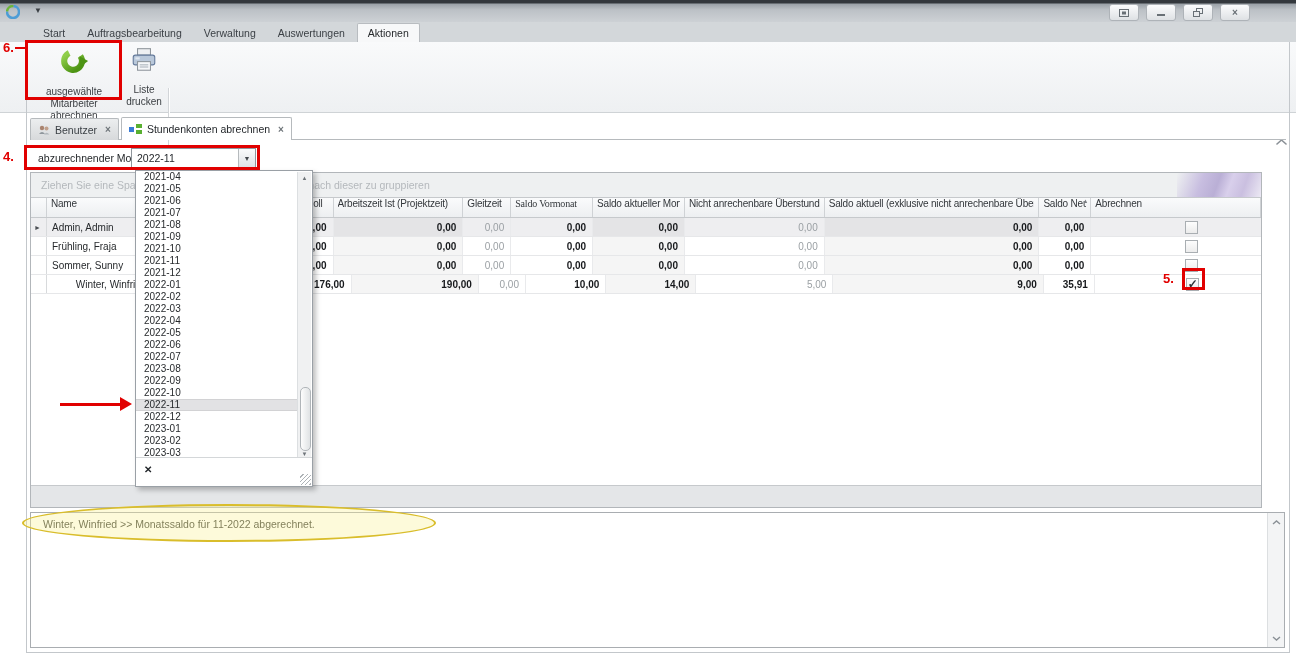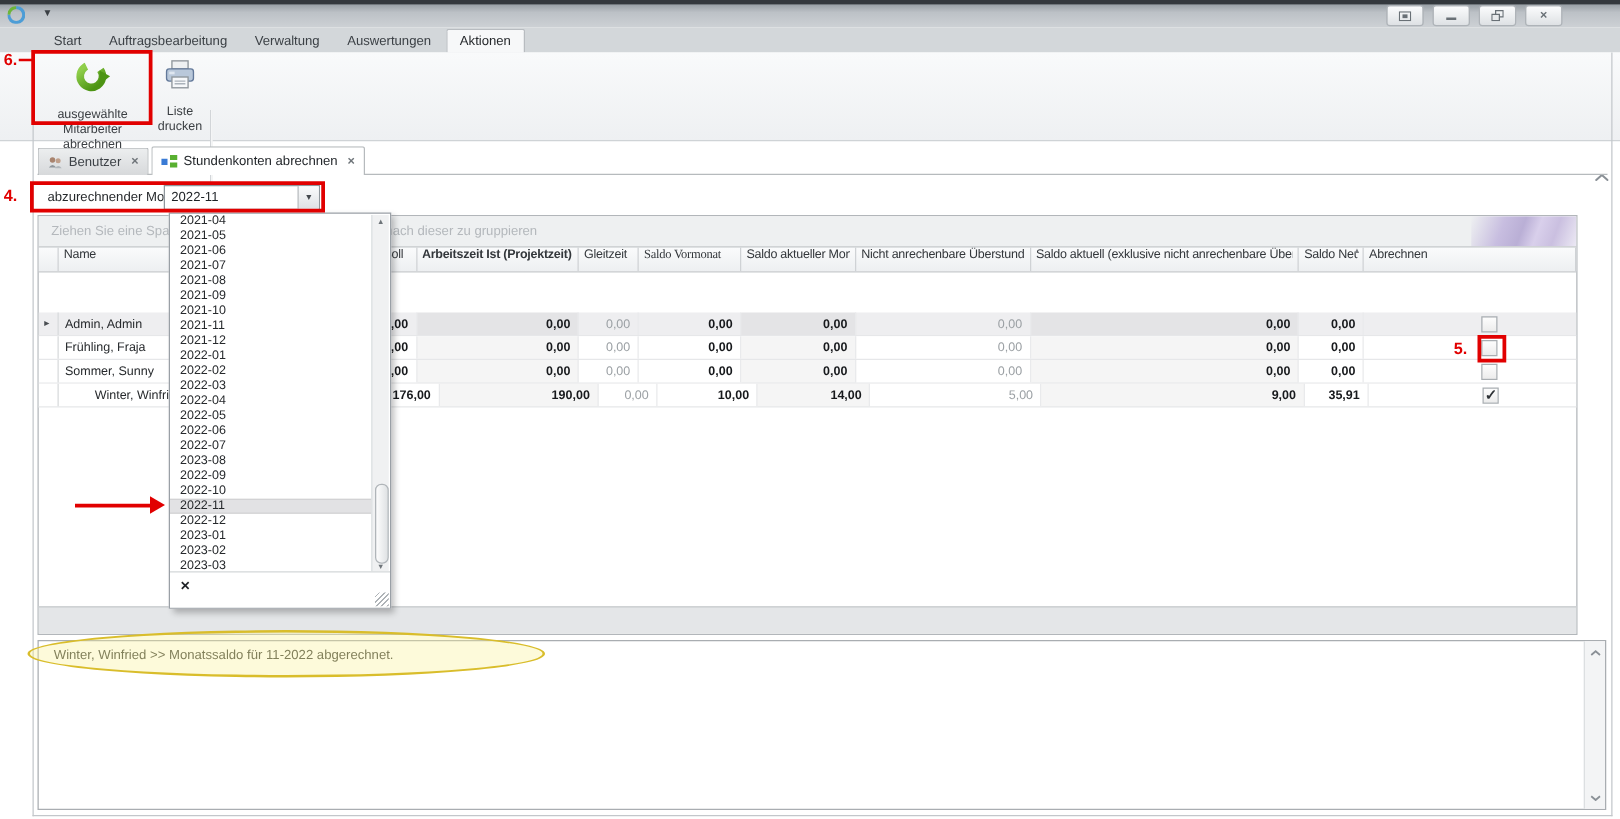--- a/index.html
+++ b/index.html
@@ -54,21 +54,21 @@
   .group-panel{position:relative;height:24px;background:#eef0f1;border-bottom:1px solid #c6c9cc;overflow:hidden;}
   .group-panel .hint{position:absolute;left:10px;top:6px;color:#b4b8bc;font-size:10.5px;white-space:nowrap;}
   .swoosh{position:absolute;right:0;top:0;bottom:0;width:84px;
     background:linear-gradient(110deg,rgba(180,160,215,0) 0%,rgba(168,148,210,.55) 30%,rgba(122,96,180,.45) 48%,rgba(205,190,232,.65) 62%,rgba(148,118,198,.4) 78%,rgba(235,230,245,.7) 100%);}
   .ghead{display:flex;height:19px;background:linear-gradient(180deg,#fafbfc,#edeff1);border-bottom:1px solid #c6c9cc;}
   .gh{position:relative;box-sizing:border-box;border-right:1px solid #cfd2d5;display:flex;align-items:flex-start;
     padding:0 4px;font-size:10px;letter-spacing:-0.2px;color:#33373b;white-space:nowrap;overflow:hidden;}
   .gh span.cap{overflow:hidden;text-overflow:clip;white-space:nowrap;flex:1;}
   .gh .sort{position:absolute;right:2px;font-size:6px;color:#7a7e83;}
   .grow{display:flex;height:18px;border-bottom:1px solid #e6e7e9;background:#fff;}
-  .grow.focused{background:#eeeef0;margin-top:32px;}
+  .grow.focused{background:#eeeef0;}
   .gc{box-sizing:border-box;border-right:1px solid #e9eaec;font-size:10px;display:flex;align-items:center;overflow:hidden;white-space:nowrap;}
   .gc.ind{justify-content:flex-start;padding-left:3px;font-size:7px;color:#4a4e52;border-right:1px solid #d8dadc;}
   .gc.name{padding-left:5px;color:#26292c;}
   .gc.num{justify-content:flex-end;padding-right:6px;}
   .gc.bold{font-weight:bold;color:#17191c;}
   .gc.gray{color:#9ba0a4;}
   .gc.shade{background:rgba(0,0,0,0.04);}
   .gc.check{justify-content:center;border-right:none;}
   .cbx{position:relative;left:15px;width:13px;height:13px;box-sizing:border-box;border:1px solid #a9aeb2;
     background:linear-gradient(180deg,#fdfdfd,#ececec);display:flex;align-items:center;justify-content:center;
@@ -234,21 +234,21 @@
         <div class="gh" style="width: 16px;"></div>
         <div class="gh" style="width: 90px;">
           <span class="cap">Name</span>
         </div>
         <div class="gh" style="width: 119px;">
           <span class="cap"></span>
         </div>
         <div class="gh" style="width: 78px;">
           <span class="cap">Arbeitszeit Soll</span>
         </div>
-        <div class="gh" style="width: 130px; font-weight: bold;">
+        <div class="gh" style="width: 130px;">
           <span class="cap">Arbeitszeit Ist (Projektzeit)</span>
         </div>
         <div class="gh" style="width: 48px;">
           <span class="cap">Gleitzeit</span>
         </div>
         <div class="gh" style="width: 82px; font-family: Liberation Serif, serif;">
           <span class="cap">Saldo Vormonat</span>
         </div>
         <div class="gh" style="width: 92px;">
           <span class="cap">Saldo aktueller Monat</span>

